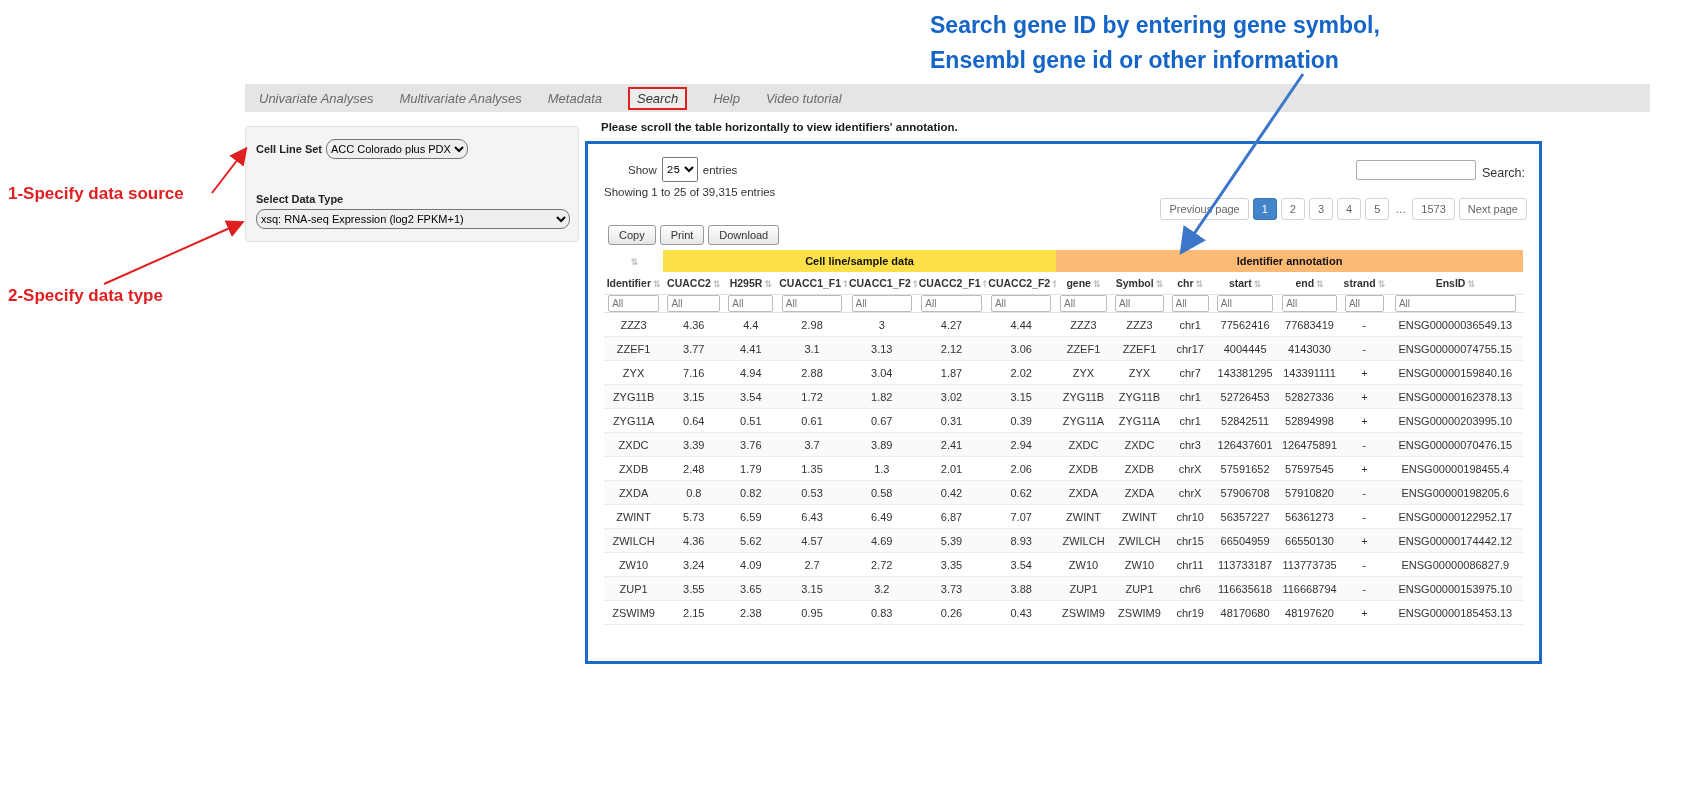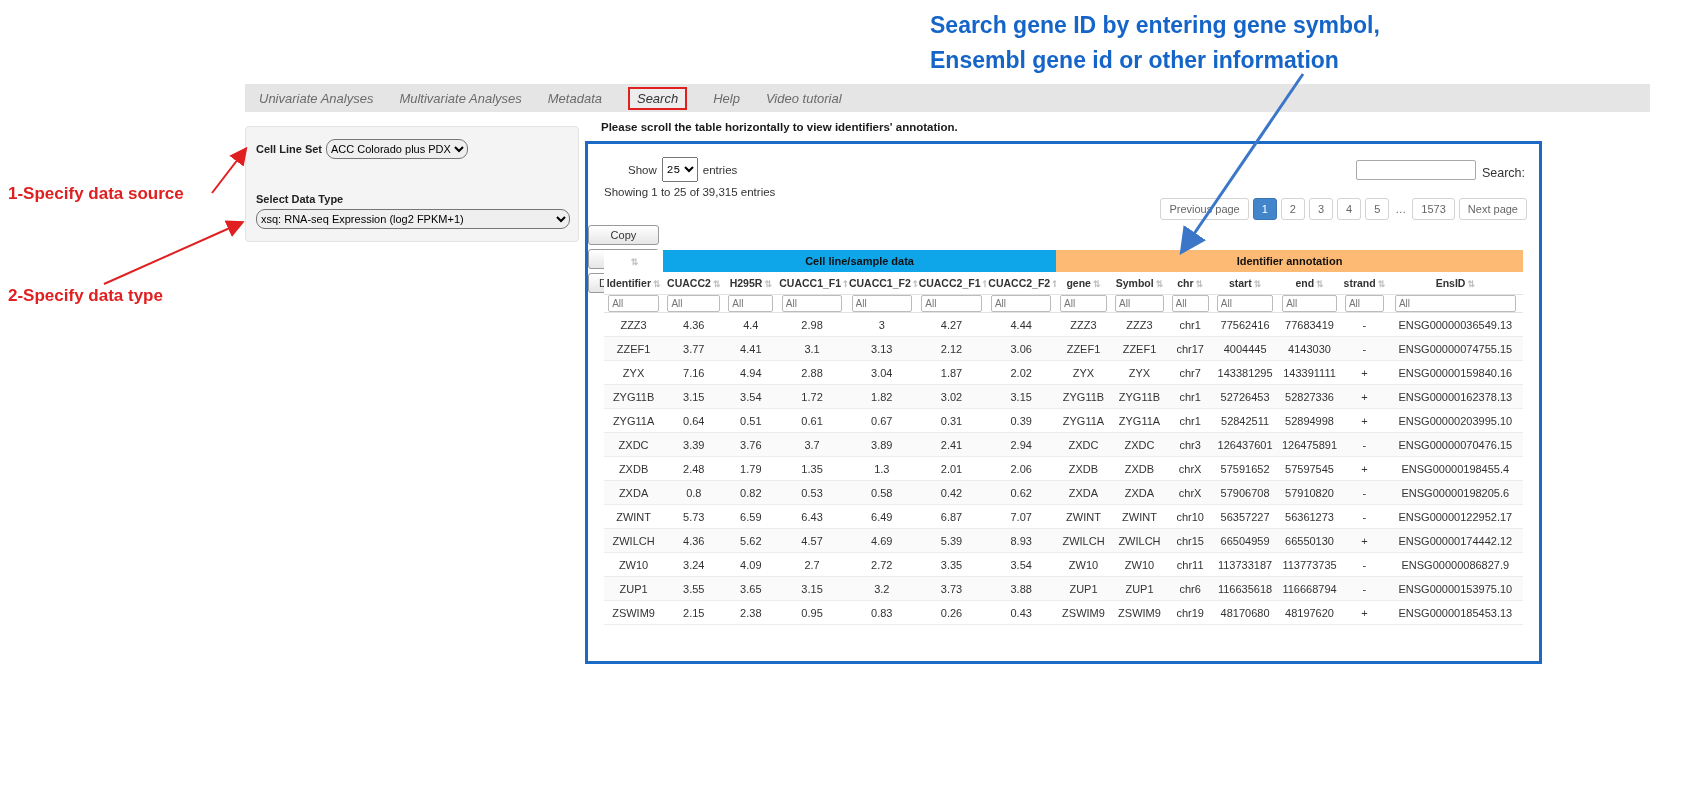--- a/index.html
+++ b/index.html
@@ -52,34 +52,34 @@
   .search-wrap { position:absolute; right:14px; top:16px; display:flex; align-items:flex-end; gap:6px; font-size:12.5px; }
   .search-wrap input { width:120px; height:20px; border:1px solid #aaa; border-radius:2px; padding:2px 4px; font-size:11px; }
   .info-text { position:absolute; left:16px; top:42px; font-size:11.5px; }
   .pagination { position:absolute; right:12px; top:54px; display:flex; align-items:center; gap:4px; font-size:11px; }
   .page-btn {
     padding:4px 8px; border:1px solid #d3d3d3; border-radius:3px;
     background:#fff; color:#666; cursor:pointer; white-space:nowrap;
   }
   .page-btn.active { background:#4285ca; border-color:#3a76b4; color:#fff; }
   .page-ellipsis { color:#666; padding:4px 2px; }
-  .dt-buttons { position:absolute; left:0; top:81px; display:flex; gap:4px;flex-direction:column; }
+  .dt-buttons { position:absolute; left:20px; top:81px; display:flex; gap:4px; }
   .dt-btn {
     font-size:11px; padding:3px 10px; border:1px solid #999; border-radius:3px;
     background:linear-gradient(#ffffff,#e6e6e6); color:#333; cursor:pointer;
     font-family:"Liberation Sans", sans-serif;
   }
 
   
   .table-wrap { position:absolute; left:16px; top:106px; right:16px; }
   table.genes { width:100%; border-collapse:collapse; table-layout:fixed; font-size:11px; color:#333; }
   .genes th, .genes td { text-align:center; padding:5px 2px; white-space:nowrap; overflow:hidden; }
   .genes thead th { font-size:10.5px; font-weight:bold; }
   .gh-empty { background:#fff; }
-  .gh-sample { background:#0ea5e9; color:#111; font-size:11px !important; }
+  .gh-sample { background:#fde047; color:#111; font-size:11px !important; }
   .gh-anno   { background:#fdba74; color:#111; font-size:11px !important; }
   .col-head-row th { border-bottom:1px solid #e2e2e2; background:#fff; }
   .sort-icon { color:#c0c0c0; font-size:9px; margin-left:2px; }
   .filter-row td { padding:0 2px; border-bottom:1px solid #e2e2e2; }
   .filter-row input {
     width:92%; font-size:10px; color:#999; padding:2px 3px;
     border:1px solid #bbb; border-radius:2px; font-family:"Liberation Sans", sans-serif;
   }
   .genes tbody tr { border-bottom:1px solid #ececec; }
   .genes tbody tr:nth-child(even) { background:#fafafa; }

